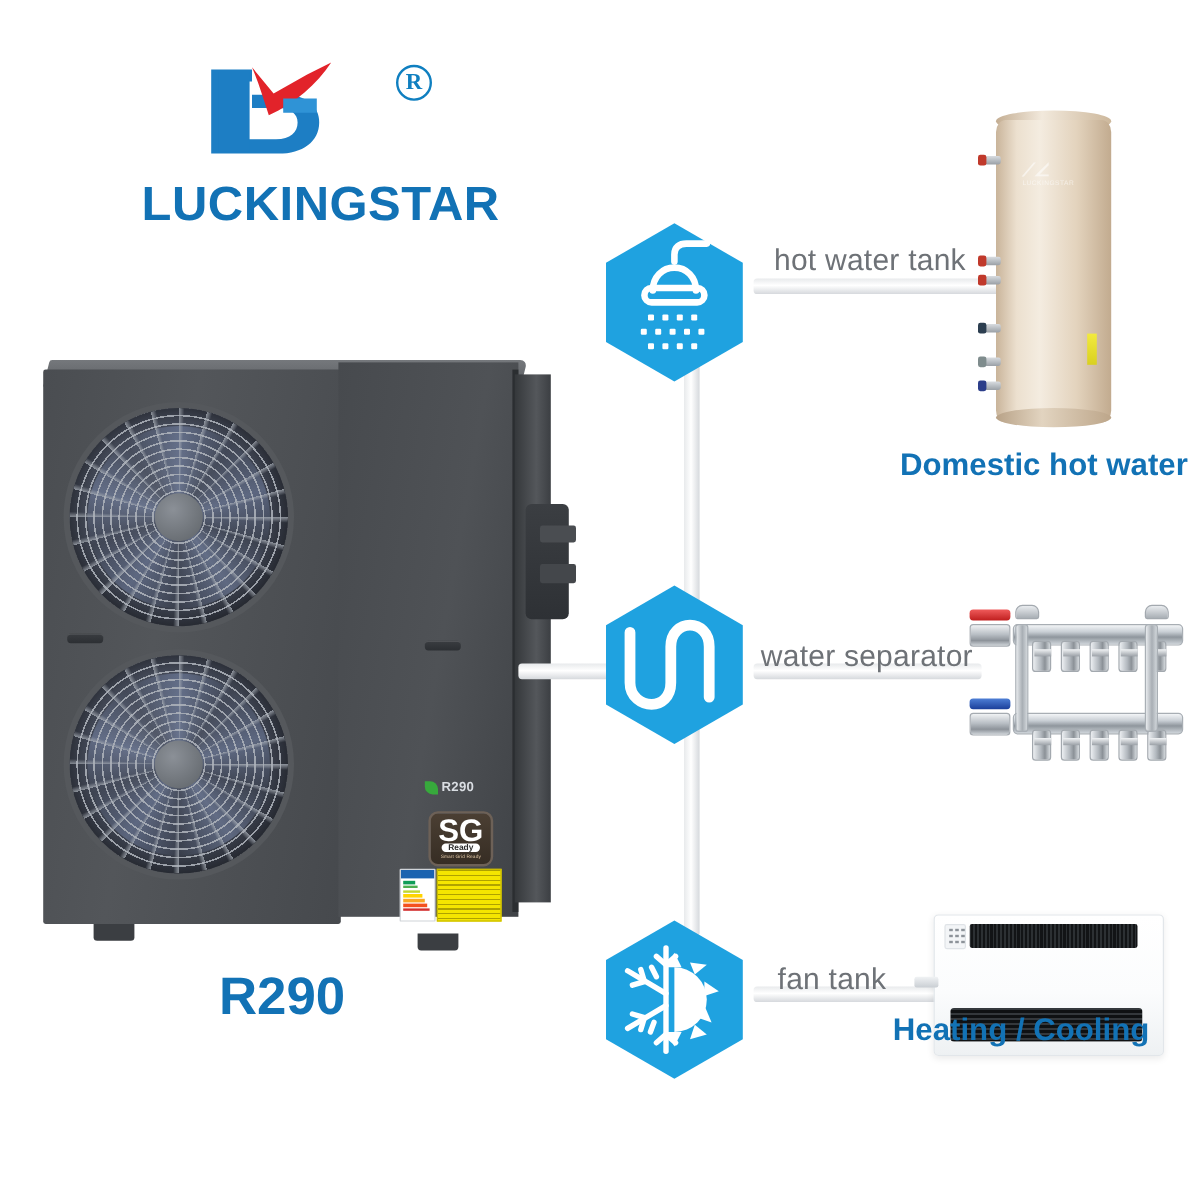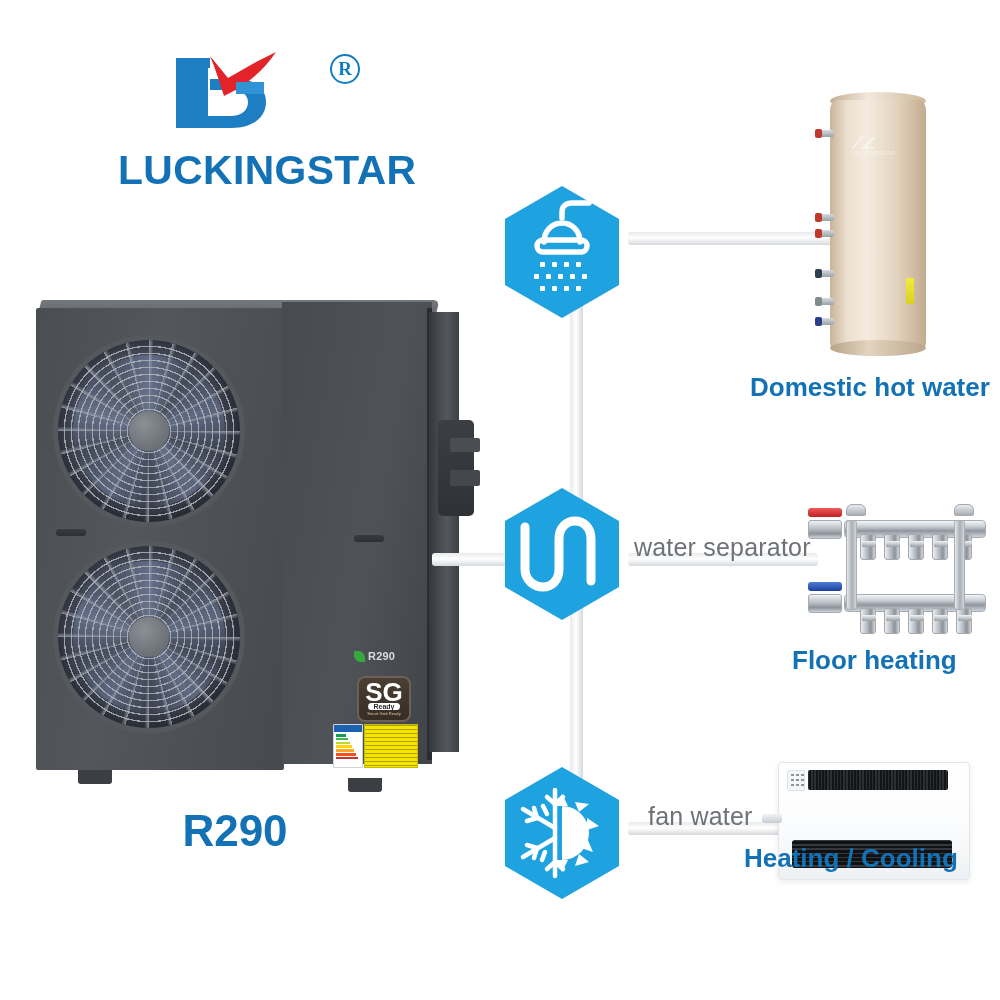--- a/index.html
+++ b/index.html
@@ -402,20 +402,21 @@
         <rect x="55" y="89" width="5" height="5" rx="1"></rect>
           <rect x="67" y="89" width="5" height="5" rx="1"></rect>
         <rect x="79" y="89" width="5" height="5" rx="1"></rect>
         <rect x="37" y="101" width="5" height="5" rx="1"></rect>
           <rect x="49" y="101" width="5" height="5" rx="1"></rect>
         <rect x="61" y="101" width="5" height="5" rx="1"></rect>
           <rect x="73" y="101" width="5" height="5" rx="1"></rect>
       </g>
     </svg>
   </div>
+  <div class="row-label" style="left:645px; top:203px;">hot water tank</div>
 
   <div class="hex" style="left:503px; top:487px;">
     <svg viewBox="0 0 118 134" xmlns="http://www.w3.org/2000/svg">
       <polygon points="59,1 116,34 116,100 59,133 2,100 2,34" fill="#1fa2e0"></polygon>
       <path d="M22 40 L22 82 C22 94 32 100 40 100 C48 100 56 94 56 82 L56 52 C56 40 64 34 72 34 C80 34 88 40 88 52 L88 94" fill="none" stroke="#ffffff" stroke-width="9" stroke-linecap="round" stroke-linejoin="round"></path>
     </svg>
   </div>
   <div class="row-label" style="left:634px; top:533px;">water separator</div>
 
   <div class="hex" style="left:503px; top:766px;">
@@ -437,21 +438,21 @@
         <path d="M20 43 L52 62"></path>
         <path d="M20 91 L52 72"></path>
         <path d="M52 38 L44 31 M52 38 L60 31"></path>
         <path d="M52 96 L44 103 M52 96 L60 103"></path>
         <path d="M34 52 L31 42 M34 52 L24 55"></path>
         <path d="M34 82 L31 92 M34 82 L24 79"></path>
         <path d="M44 48 L40 40 M42 86 L39 94"></path>
       </g>
     </svg>
   </div>
-  <div class="row-label" style="left:648px; top:802px;">fan water</div>
+  <div class="row-label" style="left:648px; top:802px;">fan tank</div>
 
   <div class="tank">
     <div class="tank-top"></div>
     <div class="tank-body"></div>
     <div class="tank-bottom"></div>
     <div class="tank-logo">
       <div class="tl-mark">⟋∠</div>
       <div class="tl-word">LUCKINGSTAR</div>
     </div>
     <div class="port" style="top:38px;">
@@ -494,21 +495,20 @@
     <div class="outlet" style="left:98px; top:126px;"></div>
     <div class="outlet" style="left:122px; top:126px;"></div>
     <div class="outlet" style="left:146px; top:126px;"></div>
     <div class="outlet" style="left:170px; top:126px;"></div>
     <div class="valve-body" style="left:22px; top:112px;"></div>
     <div class="valve-handle blue" style="left:22px; top:100px;"></div>
 
     <div class="mani-leg" style="left:60px; top:38px; height:90px;"></div>
     <div class="mani-leg" style="left:168px; top:38px; height:90px;"></div>
   </div>
-  <div class="caption" style="left:792px; top:645px;">Floor heating</div>
 
   <div class="fancoil">
     <div class="fc-body"></div>
     <div class="fc-pipe"></div>
     <div class="fc-topgrille"></div>
     <div class="fc-panel">
       <i style="left:3px;top:3px"></i>
         <i style="left:8px;top:3px"></i>
         <i style="left:13px;top:3px"></i>
       <i style="left:3px;top:8px"></i>

